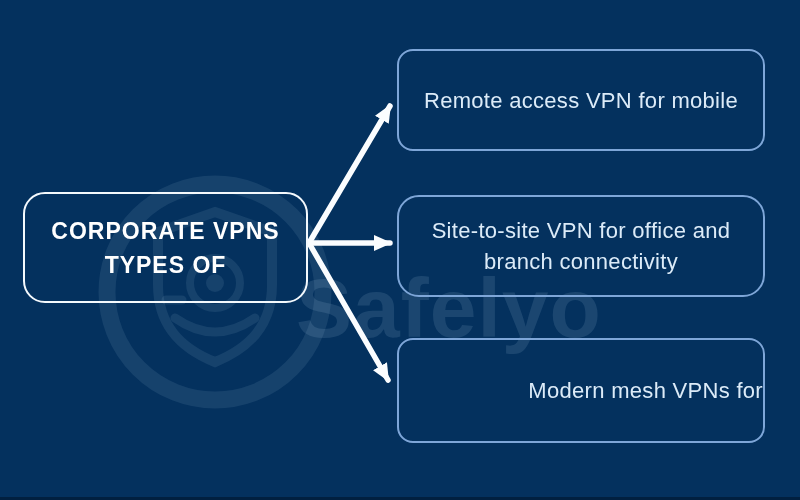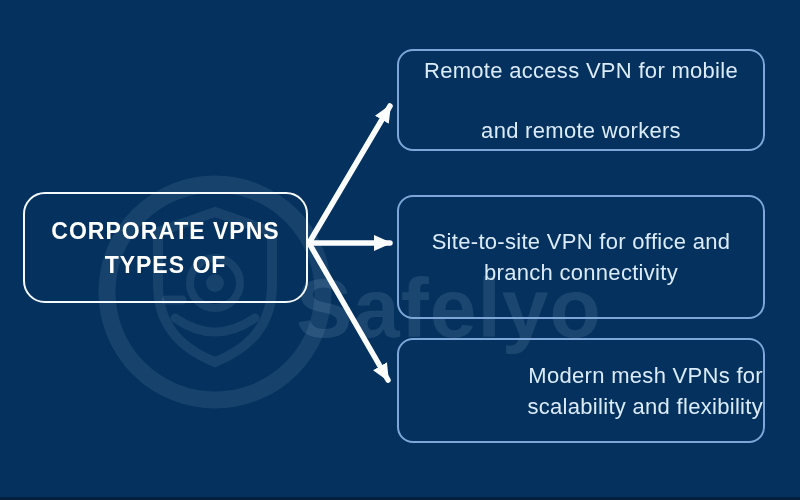--- a/index.html
+++ b/index.html
@@ -35,21 +35,21 @@
     color:#ffffff;font-size:23px;font-weight:700;
     letter-spacing:1px;line-height:34px;
   }
   .branch-node{
     left:397px;width:368px;
     border:2px solid #7ea6d8;border-radius:16px;
     color:#dcebf8;font-size:22px;font-weight:400;
     letter-spacing:0.3px;line-height:31px;
   }
   .branch-1{top:49px;height:102px;gap:29px;}
-  .branch-2{top:195px;height:124px;}
+  .branch-2{top:195px;height:102px;border-radius:22px;}
   .branch-3{top:338px;height:105px;align-items:flex-end;}
   
   .arrow-layer{position:absolute;inset:0;z-index:2;pointer-events:none;}
   
   .bottom-strip{
     position:absolute;left:0;bottom:0;width:100%;height:3px;
     background:rgba(0,18,40,0.55);z-index:4;
   }
 </style>
 </head>
@@ -84,27 +84,25 @@
     </g>
   </svg>
 
   <div class="node main-node">
     <span>CORPORATE VPNS</span>
     <span>TYPES OF</span>
   </div>
 
   <div class="node branch-node branch-1">
     <span>Remote access VPN for mobile</span>
-    <span>and remote workers</span>
   </div>
 
   <div class="node branch-node branch-2">
     <span>Site-to-site VPN for office and</span>
     <span>branch connectivity</span>
   </div>
 
   <div class="node branch-node branch-3">
     <span>Modern mesh VPNs for</span>
-    <span>scalability and flexibility</span>
   </div>
 
   <div class="bottom-strip"></div>
 </div>
 
 </body></html>

